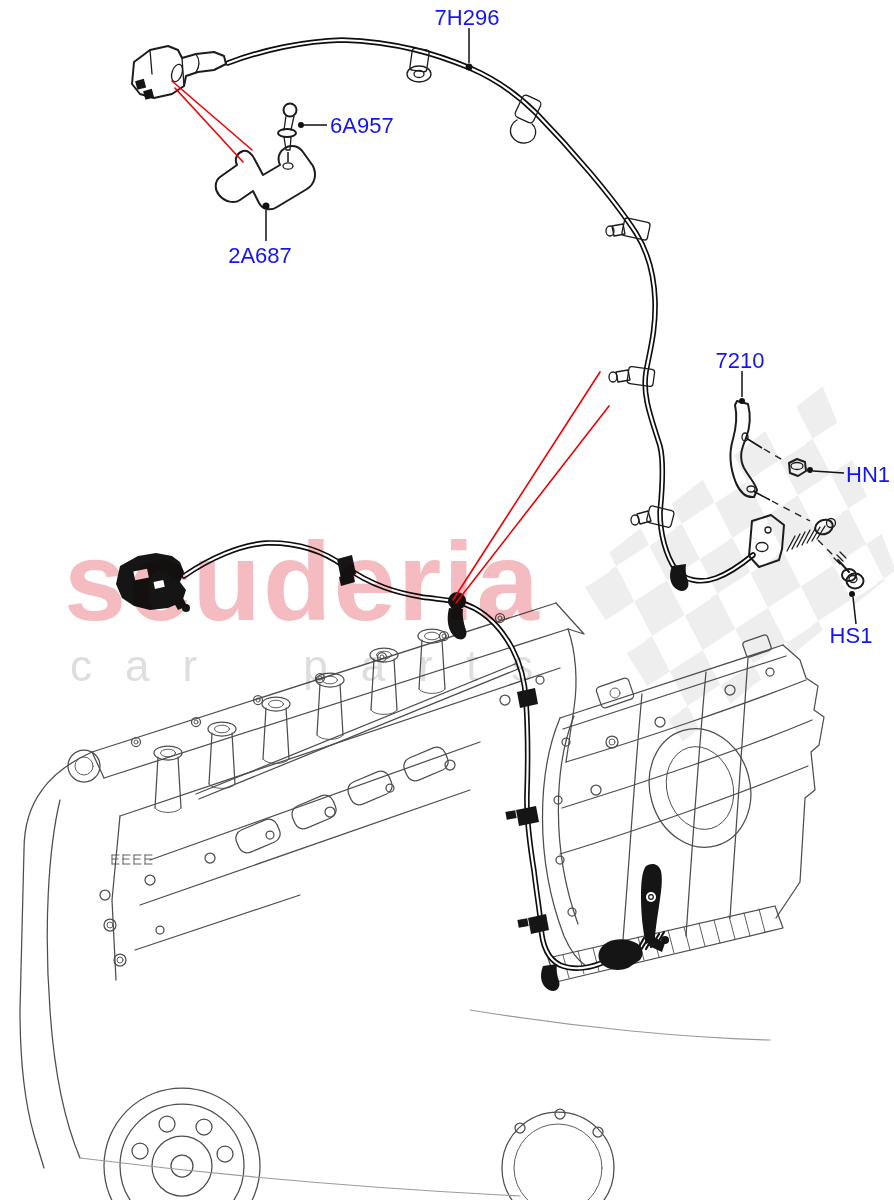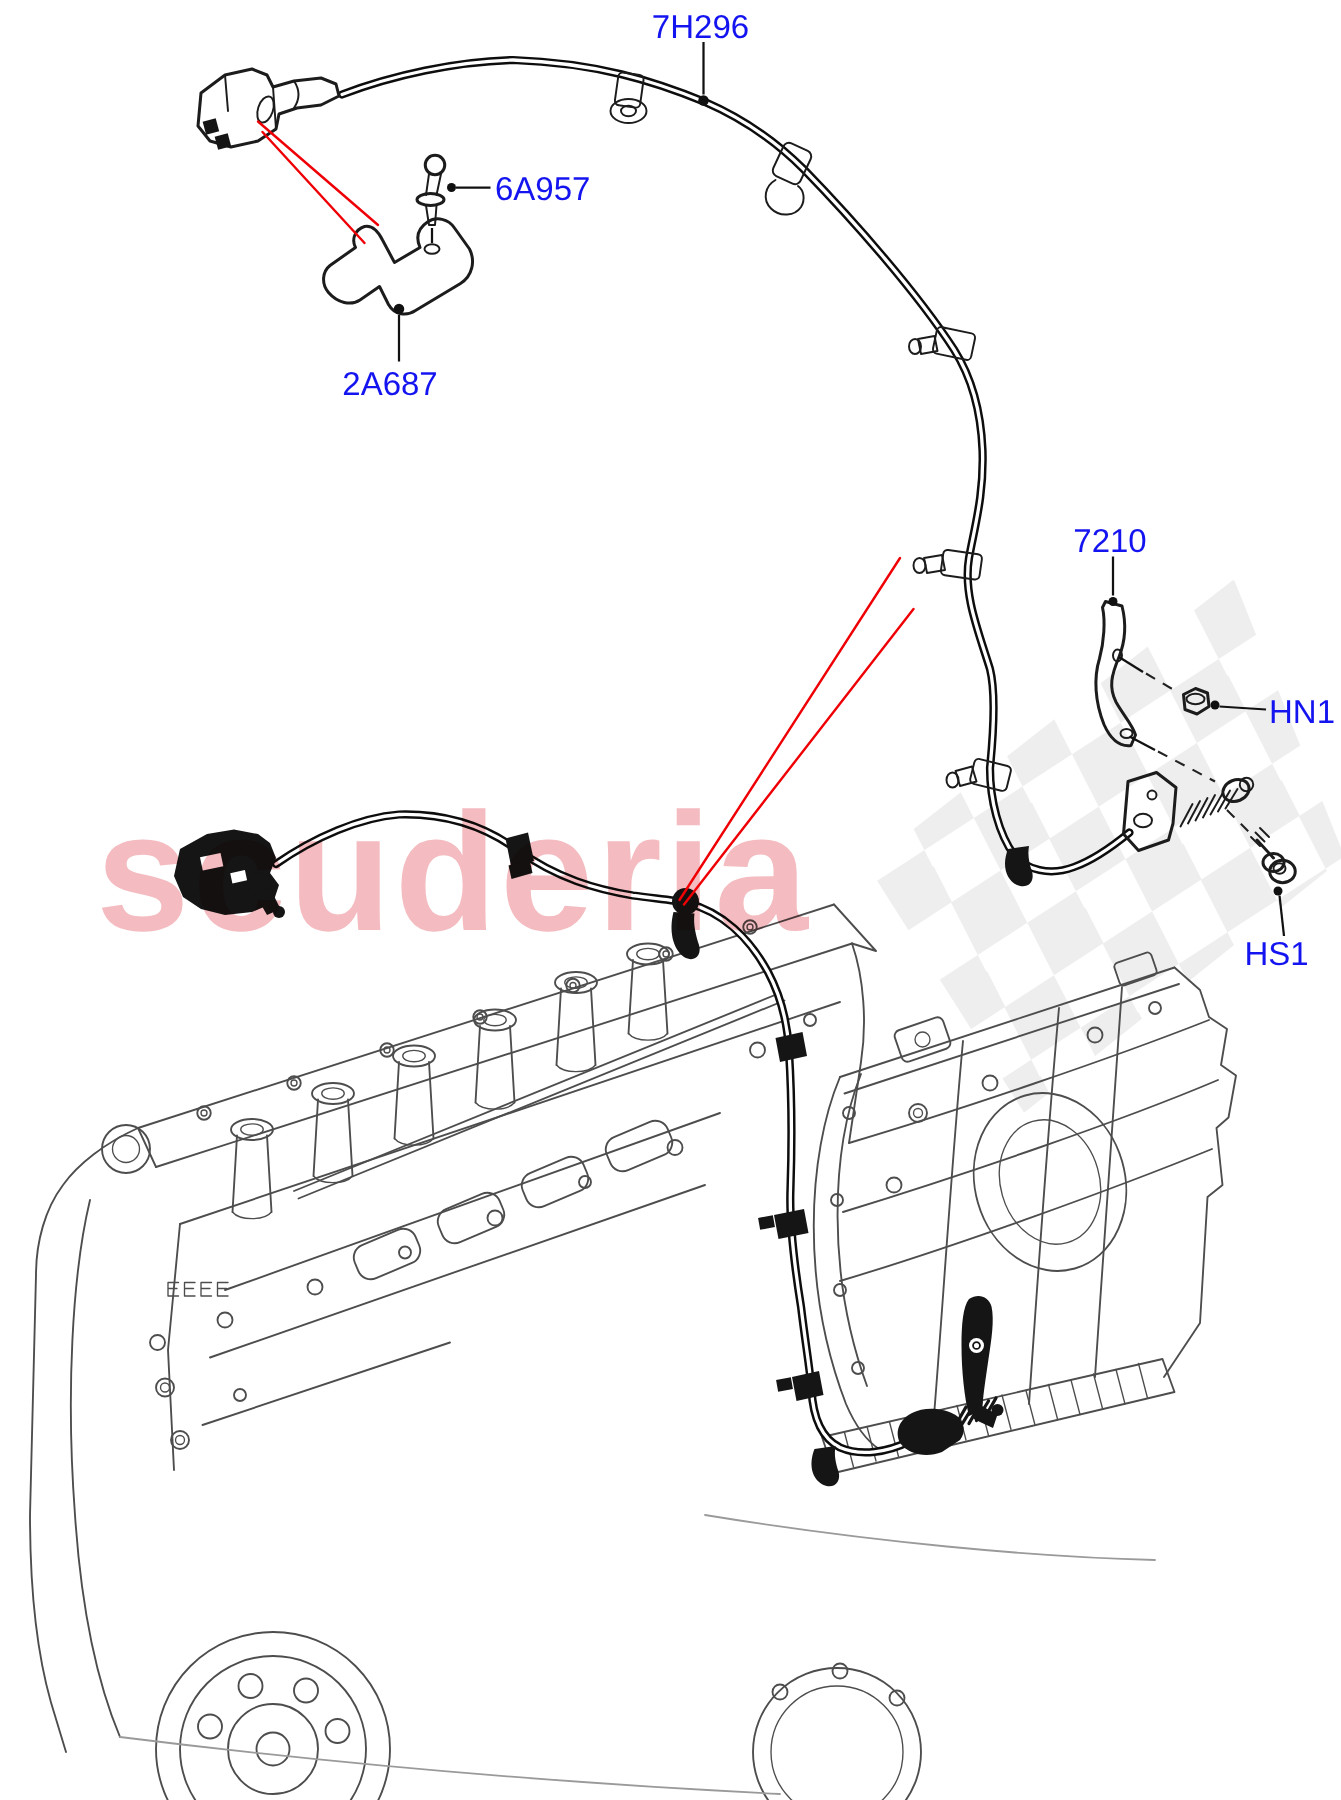--- a/index.html
+++ b/index.html
@@ -348,20 +348,21 @@
     <text class="lbl" x="846" y="482">HN1</text>
 
     <circle class="dot" cx="852" cy="594" r="3"></circle>
     <path class="lead" d="M853,597 L856,624"></path>
     <text class="lbl" x="851" y="643" text-anchor="middle">HS1</text>
   </g>
 </svg>
 
 <div class="wm">
   <div class="wm-brand">scuderia</div>
+  <div class="wm-sub">car parts</div>
 </div>
 
 <svg class="layer" width="894" height="1200" viewBox="0 0 894 1200" style="pointer-events:none">
   <g>
     <path class="red" d="M172,81 L252,150"></path>
     <path class="red" d="M175,88 L243,162"></path>
     <path class="red" d="M600,372 L453,600"></path>
     <path class="red" d="M609,406 L456,603"></path>
   </g>
 </svg>

